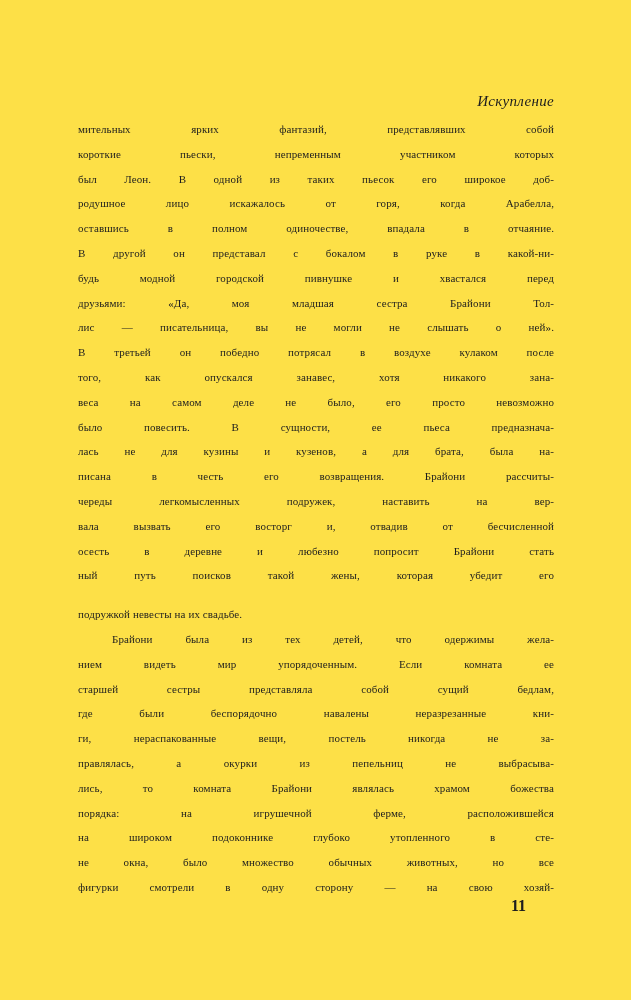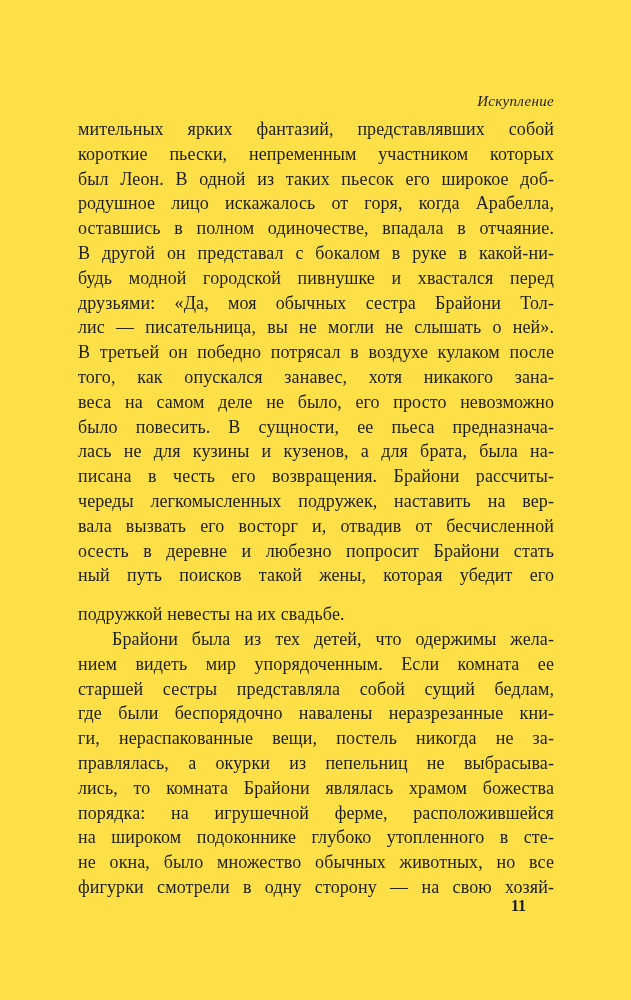--- a/index.html
+++ b/index.html
@@ -24,21 +24,21 @@
     text-align: right;
     font-style: italic;
     font-size: 15px;
     letter-spacing: 0.3px;
   }
   .body-text {
     position: absolute;
     top: 117px;
     left: 78px;
     width: 476px;
-    font-size: 18px;
+    font-size: 11px;
     line-height: 24.8px;
     letter-spacing: 0.1px;
   }
   .line {
     text-align: justify;
     text-align-last: justify;
     height: 24.8px;
     overflow: hidden;
     white-space: nowrap;
   }
@@ -66,21 +66,21 @@
   <div class="running-head">Искупление</div>
 
   <div class="body-text">
       <div class="line">мительных ярких фантазий, представлявших собой</div>
       <div class="line">короткие пьески, непременным участником которых</div>
       <div class="line">был Леон. В одной из таких пьесок его широкое доб-</div>
       <div class="line">родушное лицо искажалось от горя, когда Арабелла,</div>
       <div class="line">оставшись в полном одиночестве, впадала в отчаяние.</div>
       <div class="line">В другой он представал с бокалом в руке в какой-ни-</div>
       <div class="line">будь модной городской пивнушке и хвастался перед</div>
-      <div class="line">друзьями: «Да, моя обычных сестра Брайони Тол-</div>
+      <div class="line">друзьями: «Да, моя младшая сестра Брайони Тол-</div>
       <div class="line">лис — писательница, вы не могли не слышать о ней».</div>
       <div class="line">В третьей он победно потрясал в воздухе кулаком после</div>
       <div class="line">того, как опускался занавес, хотя никакого зана-</div>
       <div class="line">веса на самом деле не было, его просто невозможно</div>
       <div class="line">было повесить. В сущности, ее пьеса предназнача-</div>
       <div class="line">лась не для кузины и кузенов, а для брата, была на-</div>
       <div class="line">писана в честь его возвращения. Брайони рассчиты-</div>
       <div class="line">череды легкомысленных подружек, наставить на вер-</div>
       <div class="line">вала вызвать его восторг и, отвадив от бесчисленной</div>
       <div class="line">осесть в деревне и любезно попросит Брайони стать</div>

